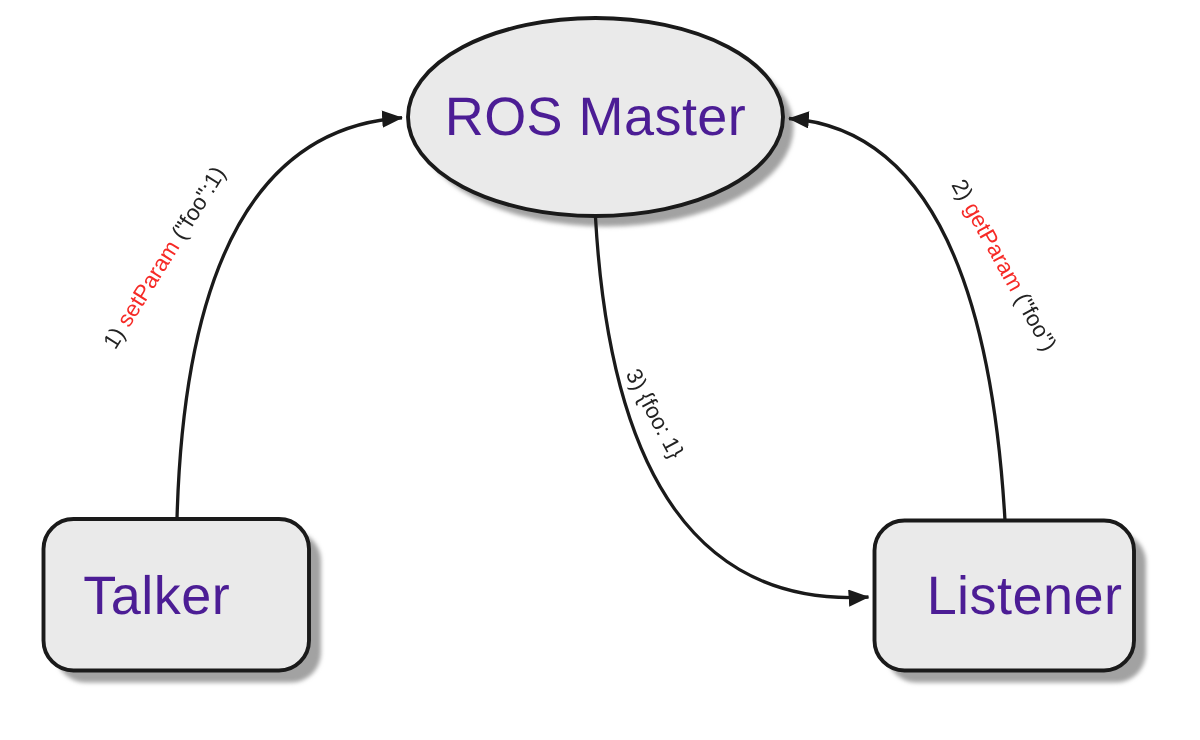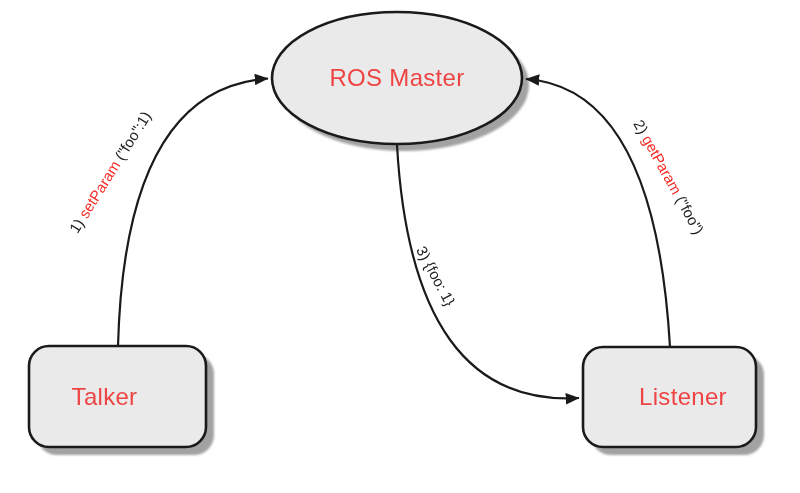--- a/index.html
+++ b/index.html
@@ -26,22 +26,22 @@
     fill: none;
     stroke: var(--outline, #1a1a1a);
     stroke-width: 2.2;
   }
   .arrowhead-shape { fill: var(--outline, #1a1a1a); }
   .node-label {
     position: absolute;
     display: flex;
     align-items: center;
     justify-content: center;
-    font-size: 24px;
-    color: #ef4444;
+    font-size: 36px;
+    color: #4c1d95;
     letter-spacing: 0.3px;
     pointer-events: none;
   }
   .edge-label {
     position: absolute;
     white-space: nowrap;
     font-size: 15px;
     color: #232323;
     transform-origin: center center;
     pointer-events: none;

